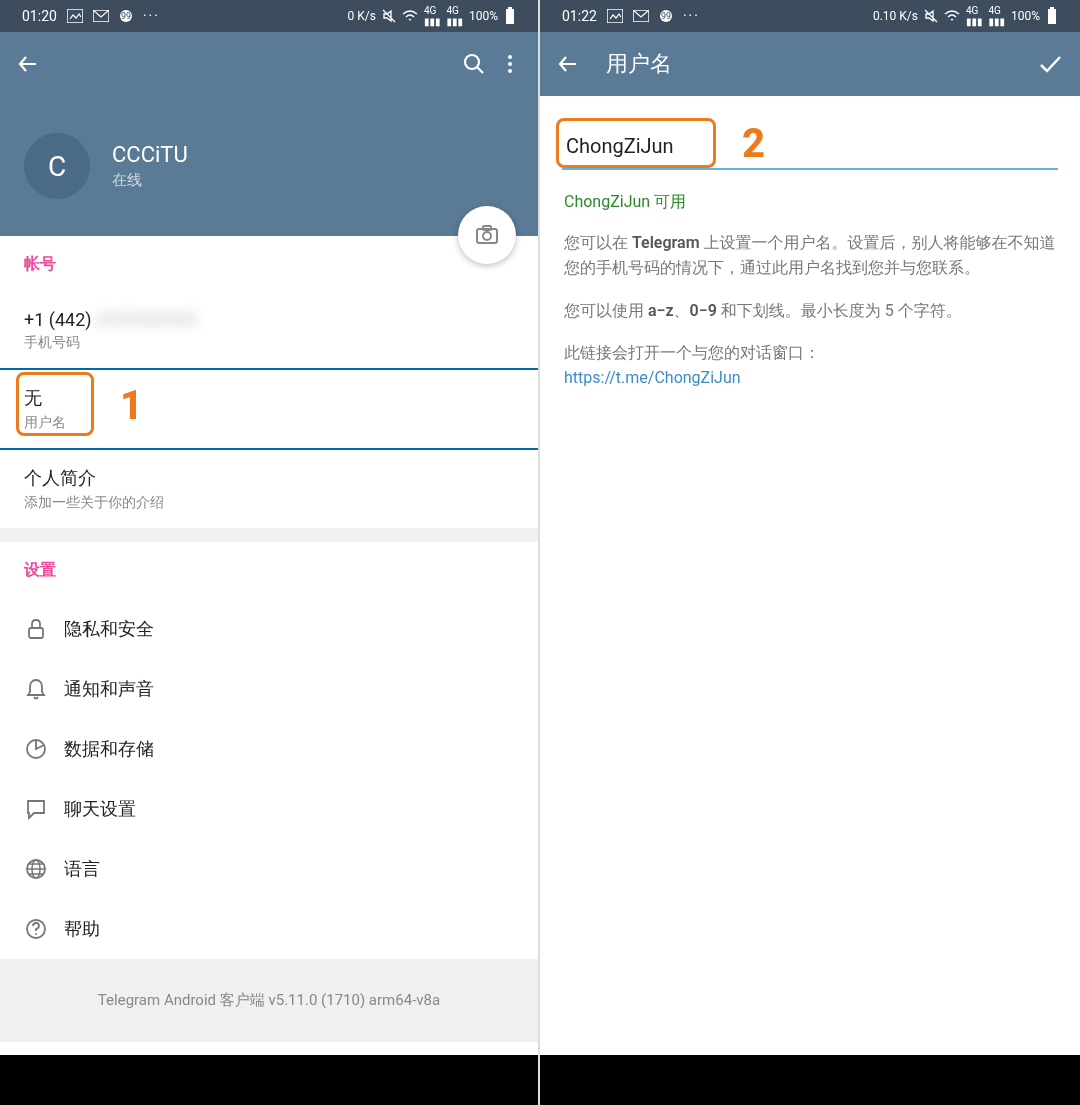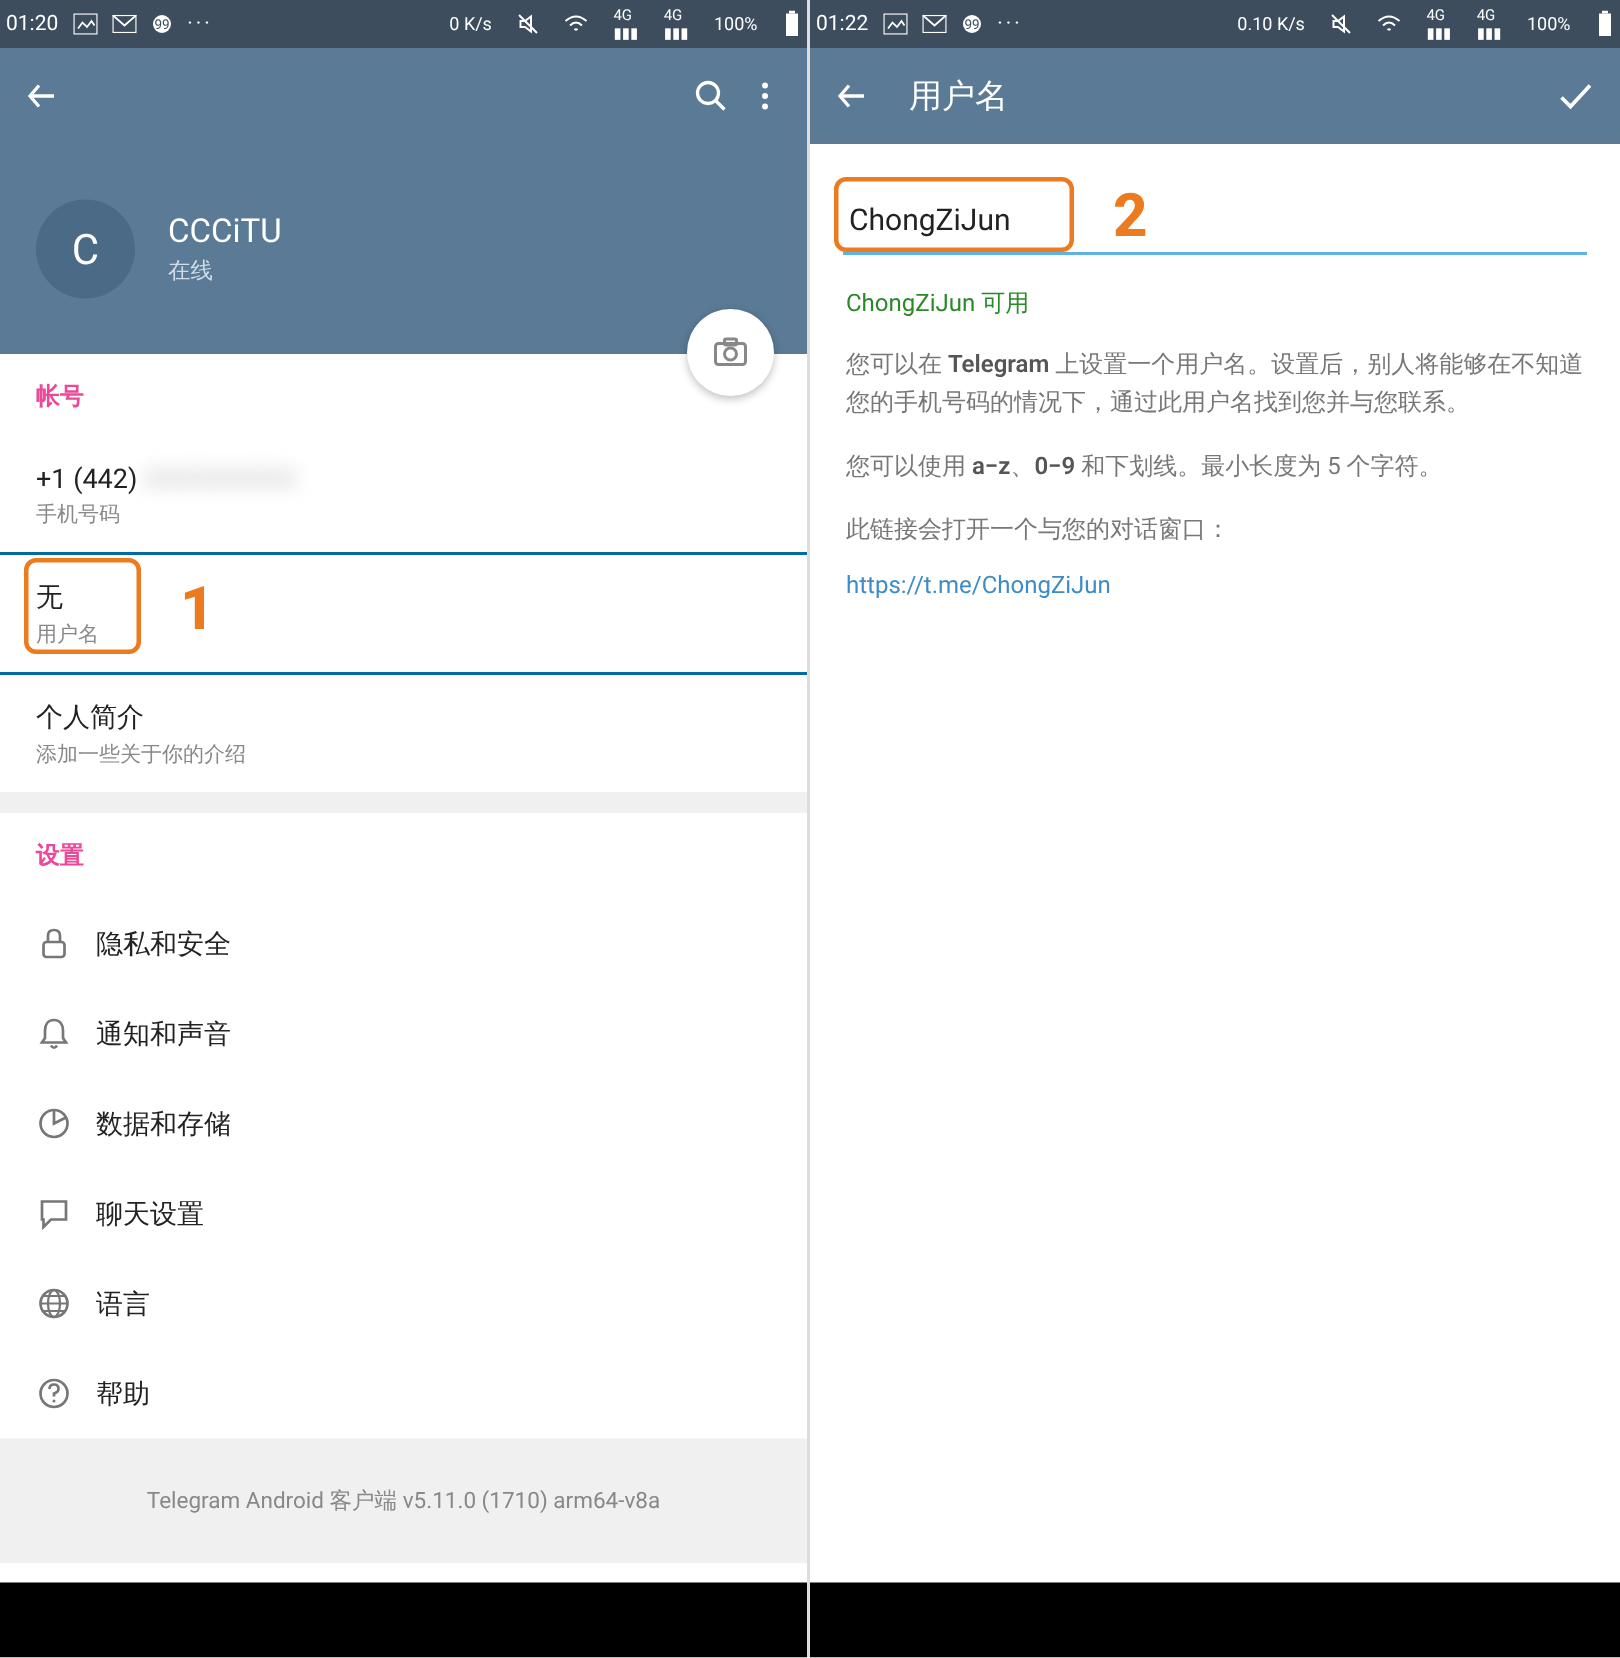--- a/index.html
+++ b/index.html
@@ -1,21 +1,21 @@
 <!DOCTYPE html>
 <html><head>
   <meta charset="utf-8">
   <style>
     *{box-sizing:border-box;margin:0;padding:0;font-family:-apple-system,BlinkMacSystemFont,"Segoe UI",Roboto,sans-serif}
     body{background:#fff;width:1080px;height:1105px;display:flex}
     .screen{width:540px;height:1105px;display:flex;flex-direction:column;background:#fff;position:relative}
     .screen-left{border-right:2px solid #ddd}
-    .status-bar{height:32px;background:#3d4d5d;color:#fff;display:flex;align-items:center;justify-content:space-between;padding:0 4px;font-size:14px}
+    .status-bar{height:32px;background:#3d4d5d;color:#fff;display:flex;align-items:center;justify-content:space-between;padding:0 22px;font-size:14px}
     .status-left{display:flex;align-items:center;gap:10px}
-    .status-right{display:flex;align-items:center;gap:17px;font-size:12px}
+    .status-right{display:flex;align-items:center;gap:6px;font-size:12px}
     .status-dots{letter-spacing:2px}
     .header{background:#5a7a95;height:64px;display:flex;align-items:center;padding:0 16px;color:#fff}
     .header-back{width:30px;cursor:pointer}
     .header-title{font-size:22px;font-weight:500;margin-left:20px;flex:1}
     .header-icon{margin-left:12px;cursor:pointer}
     .profile-header{background:#5a7a95;height:140px;position:relative;padding:18px 24px;color:#fff;display:flex;align-items:center}
     .avatar{width:66px;height:66px;border-radius:50%;background:#4a6a85;display:flex;align-items:center;justify-content:center;font-size:28px;color:#fff}
     .profile-info{margin-left:22px}
     .profile-name{font-size:22px;font-weight:400}
     .profile-status{font-size:15px;color:#d0dce7;margin-top:4px}
@@ -34,21 +34,21 @@
     .version-row{background:#f0f0f0;padding:32px;text-align:center;color:#888;font-size:15px}
     .nav-bar{height:50px;background:#000;margin-top:auto}
     .highlight-box{border:3px solid #ec7a1e;border-radius:8px;position:absolute;pointer-events:none}
     .annotation-num{color:#ec7a1e;font-size:40px;font-weight:800;position:absolute;pointer-events:none}
     .username-input-wrap{margin:28px 22px 6px;position:relative}
     .username-input{width:100%;border:none;border-bottom:2px solid #5fb3e0;font-size:20px;padding:10px 4px;outline:none;color:#222}
     .input-highlight-box{border:3px solid #ec7a1e;border-radius:8px;position:absolute;left:-6px;top:-6px;width:160px;height:50px;pointer-events:none}
     .avail-text{color:#2a8a2a;font-size:16px;margin:16px 24px 0}
     .desc-text{color:#777;font-size:16px;line-height:1.55;margin:18px 24px 0}
     .desc-text b{color:#555;font-weight:600}
-    .link-text{color:#3d8cc7;font-size:16px;margin:14px 24px}
+    .link-text{color:#3d8cc7;font-size:16px;margin:2px 24px}
     svg{display:block}
   </style>
 </head>
 <body>
 
 <div class="screen screen-left">
   <div class="status-bar">
     <div class="status-left">
       <span>01:20</span>
       <span>

